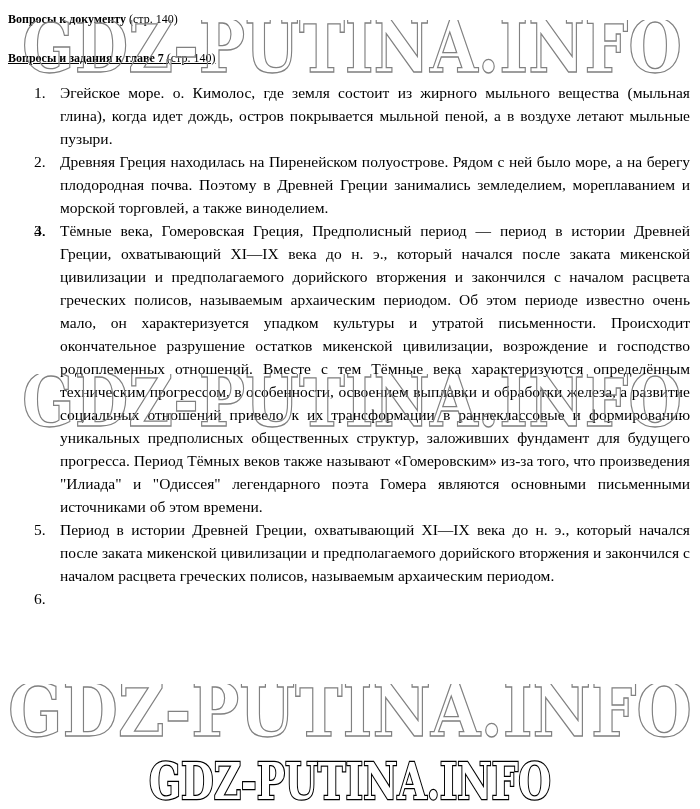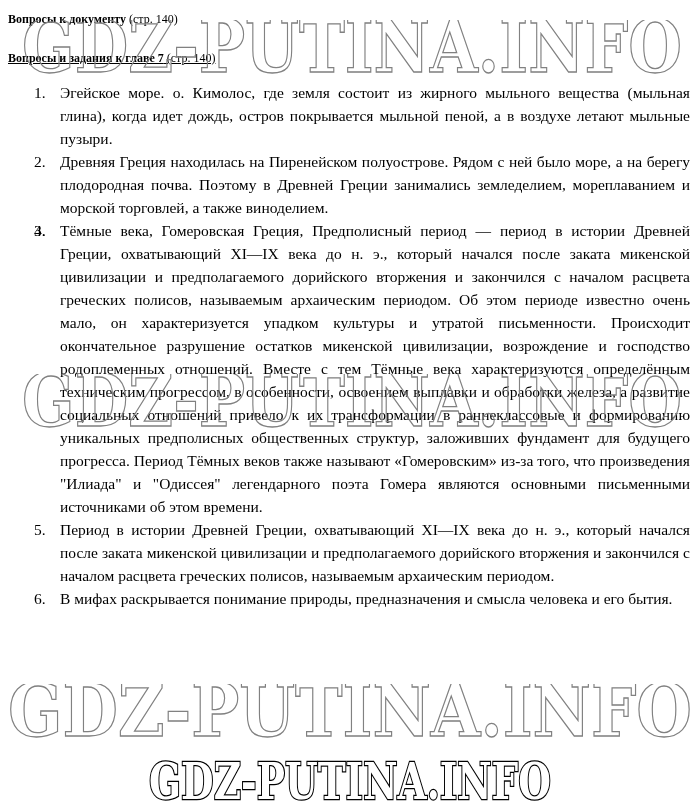--- a/index.html
+++ b/index.html
@@ -85,21 +85,20 @@
     <li>
       <span class="num">4.</span>
       <span>Тёмные века, Гомеровская Греция, Предполисный период — период в истории Древней Греции, охватывающий XI—IX века до н. э., который начался после заката микенской цивилизации и предполагаемого дорийского вторжения и закончился с началом расцвета греческих полисов, называемым архаическим периодом. Об этом периоде известно очень мало, он характеризуется упадком культуры и утратой письменности. Происходит окончательное разрушение остатков микенской цивилизации, возрождение и господство родоплеменных отношений. Вместе с тем Тёмные века характеризуются определённым техническим прогрессом, в особенности, освоением выплавки и обработки железа, а развитие социальных отношений привело к их трансформации в раннеклассовые и формированию уникальных предполисных общественных структур, заложивших фундамент для будущего прогресса. Период Тёмных веков также называют «Гомеровским» из-за того, что произведения "Илиада" и "Одиссея" легендарного поэта Гомера являются основными письменными источниками об этом времени.</span>
     </li>
     <li>
       <span class="num">5.</span>
       <span>Период в истории Древней Греции, охватывающий XI—IX века до н. э., который начался после заката микенской цивилизации и предполагаемого дорийского вторжения и закончился с началом расцвета греческих полисов, называемым архаическим периодом.</span>
     </li>
     <li>
       <span class="num">6.</span>
-      <span>В мифах раскрывается понимание природы, предназначения и смысла человека и его бытия.</span>
     </li>
   </ol>
 
   <div class="wm wm-1">
     <svg width="672" height="64" viewBox="0 0 672 64">
       <text x="336" y="52" text-anchor="middle" font-size="72" textLength="660" lengthAdjust="spacingAndGlyphs" fill="none" stroke-width="1.3" stroke="#818181">GDZ-PUTINA.INFO</text>
     </svg>
   </div>
 
   <div class="wm wm-2">

